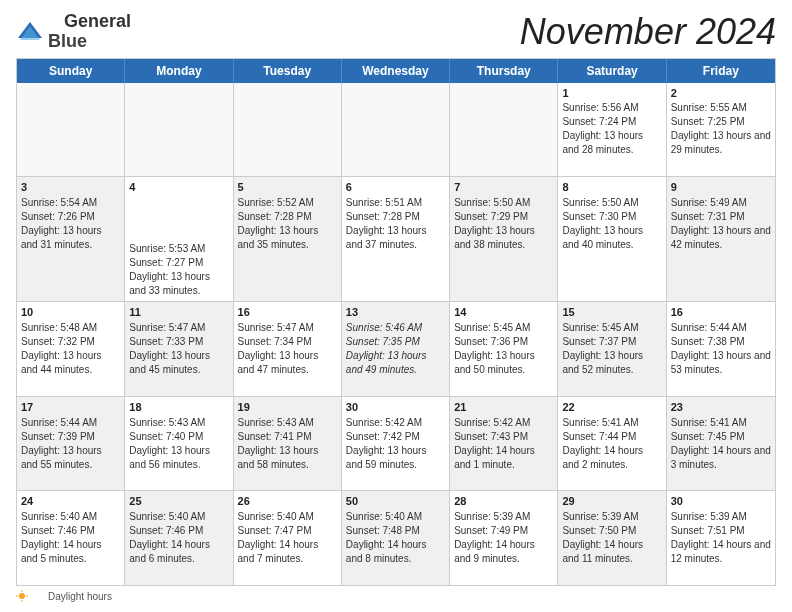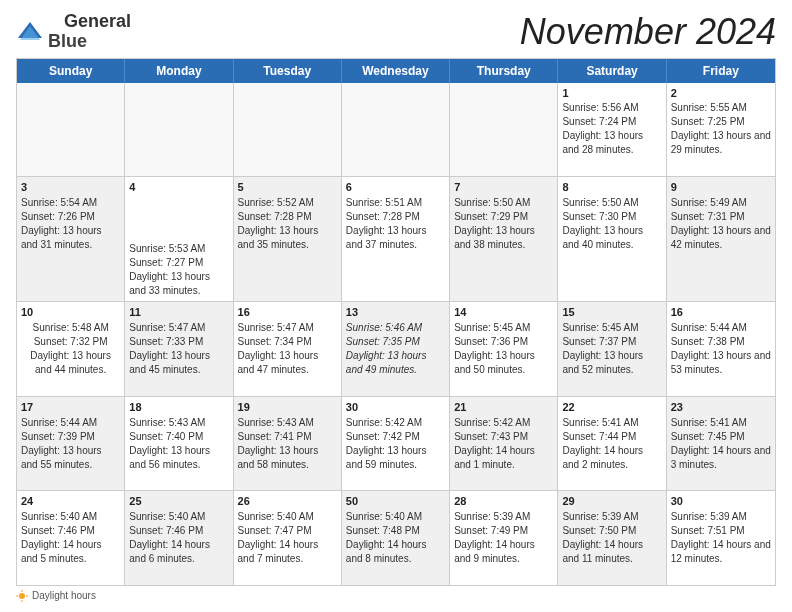--- a/index.html
+++ b/index.html
@@ -103,21 +103,22 @@
       color: #222;
       margin-bottom: 1px;
     }
     .day-info {
       font-size: 10px;
       color: #333;
       line-height: 1.4;
     }
     .footer-note {
       display: flex;
-      gap: 4px;
+      align-items: center;
+      gap: 20px;
       margin-top: 4px;
       font-size: 10px;
       color: #555;
     }
     .sun-icon-small {
       width: 12px;
       height: 12px;
     }
   </style>
 </head>
@@ -213,21 +214,21 @@
           <div class="cal-cell shaded">
             <div class="day-num">9</div>
             <div class="day-info" style="white-space: pre-line;">Sunrise: 5:49 AM
 Sunset: 7:31 PM
 Daylight: 13 hours and 42 minutes.</div>
           </div>
         </div>
         <div class="cal-row">
           <div class="cal-cell">
             <div class="day-num">10</div>
-            <div class="day-info" style="white-space: pre-line; text-align: center;">Sunrise: 5:48 AM
+            <div class="day-info" style="white-space: pre-line;">Sunrise: 5:48 AM
 Sunset: 7:32 PM
 Daylight: 13 hours and 44 minutes.</div>
           </div>
           <div class="cal-cell shaded">
             <div class="day-num">11</div>
             <div class="day-info" style="white-space: pre-line;">Sunrise: 5:47 AM
 Sunset: 7:33 PM
 Daylight: 13 hours and 45 minutes.</div>
           </div>
           <div class="cal-cell">

